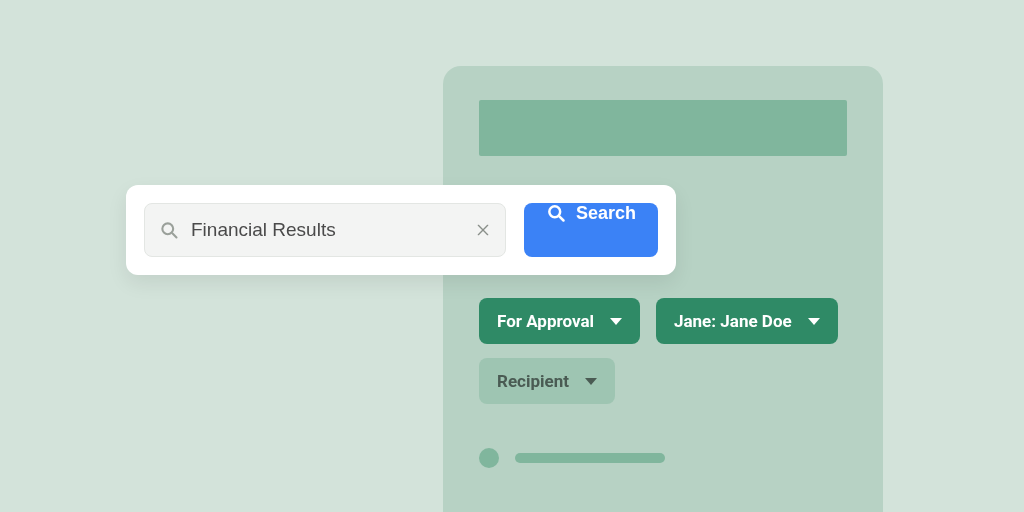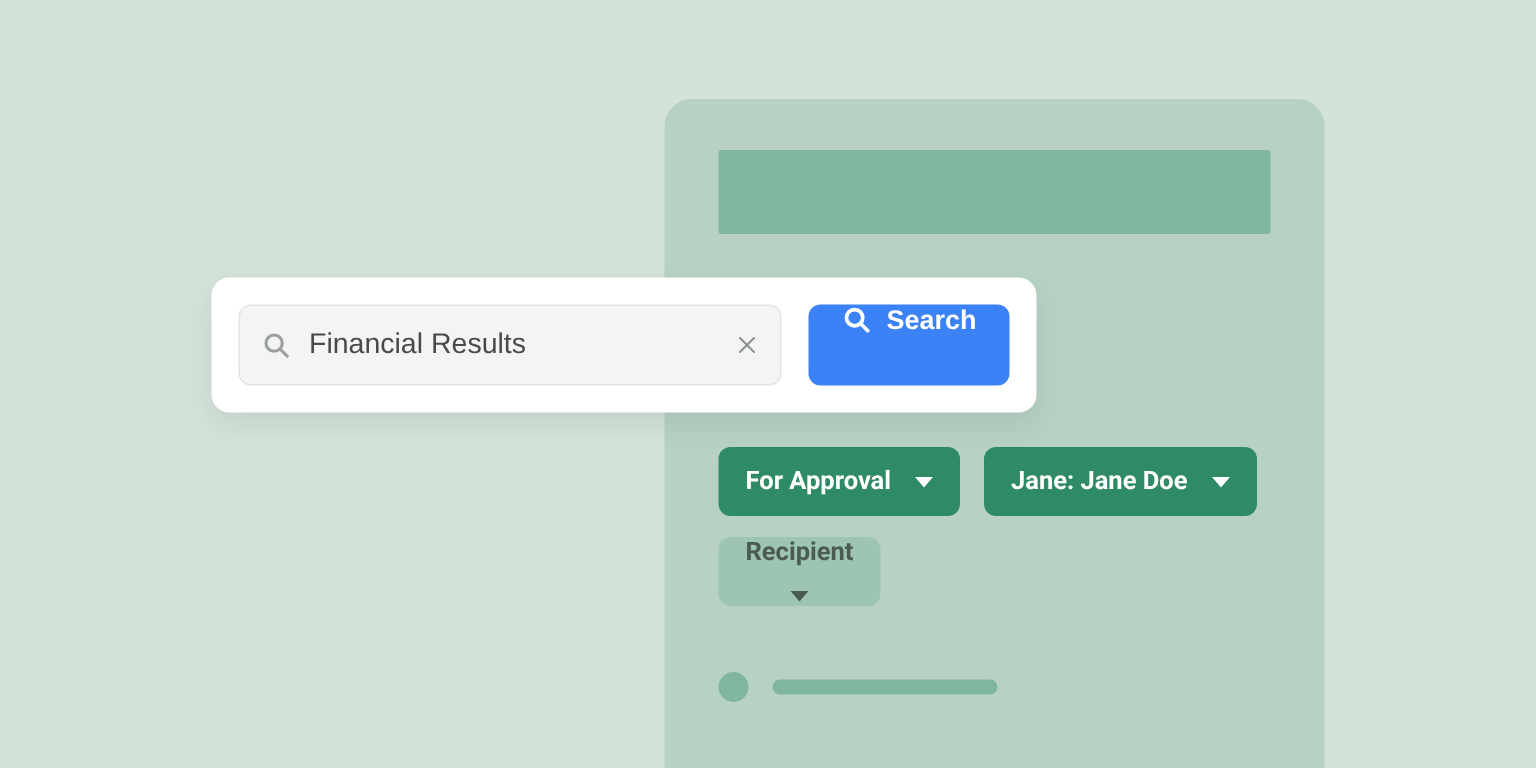--- a/index.html
+++ b/index.html
@@ -46,38 +46,38 @@
     user-select: none;
   }
   .chip .caret {
     width: 0; height: 0;
     border-left: 6px solid transparent;
     border-right: 6px solid transparent;
     border-top: 7px solid currentColor;
   }
   .chip-white { background: #ffffff; color: #333333; }
   .chip-green { background: #2f8a66; color: #ffffff; }
-  .chip-muted { background: #9ec5b2; color: #4a5b53; flex-direction: column; }
+  .chip-muted { background: #9ec5b2; color: #4a5b53; }
   .list-placeholder {
     margin-top: 44px;
     display: flex;
     align-items: center;
     gap: 16px;
   }
   .circle {
     width: 20px; height: 20px; border-radius: 50%;
     background: #80b69d;
   }
   .line {
     width: 150px; height: 10px; border-radius: 5px;
     background: #80b69d;
   }
   .search-panel {
     position: absolute;
-    left: 141px;
+    left: 126px;
     top: 185px;
     width: 550px;
     height: 90px;
     background: #ffffff;
     border-radius: 12px;
     box-shadow: 0 8px 20px rgba(0,0,0,0.08);
     display: flex;
     align-items: center;
     padding: 0 18px;
     gap: 18px;

